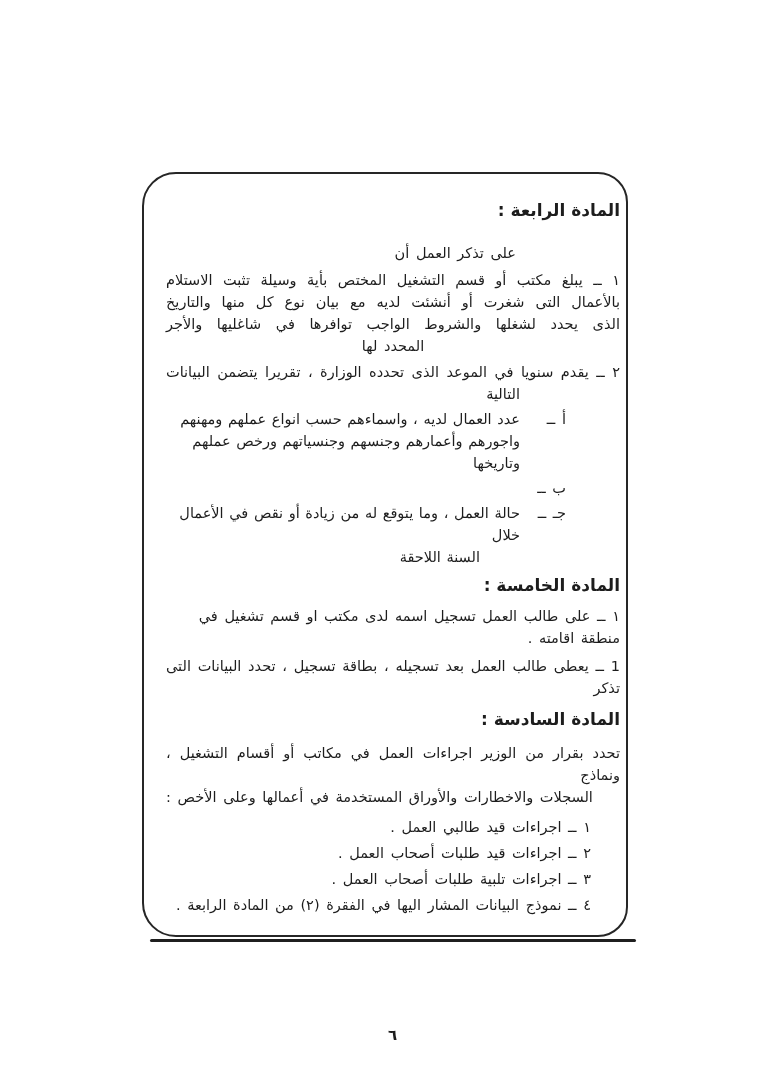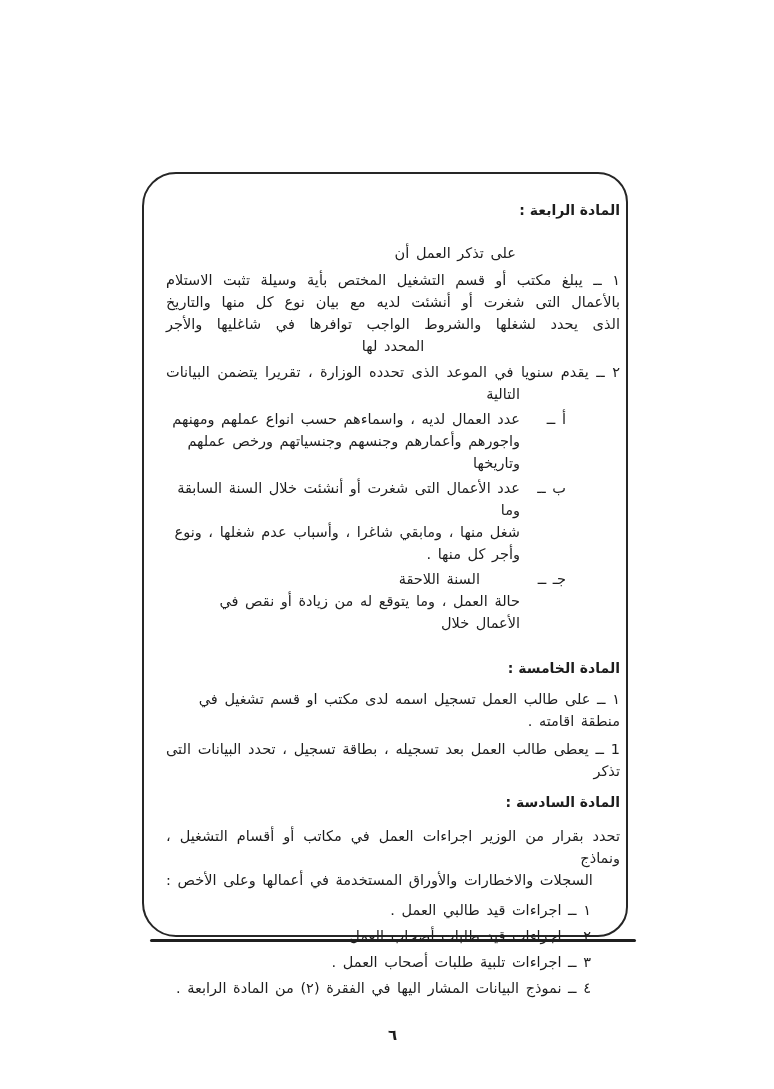--- a/index.html
+++ b/index.html
@@ -34,21 +34,21 @@
   }
   .content{
     position:absolute;
     top:0;left:0;right:0;
     padding:24px 6px 0 22px;
     direction:rtl;
     text-align:right;
   }
   .h{
     font-weight:bold;
-    font-size:14px;
+    font-size:17px;
     line-height:24px;
     margin:0;
   }
   .body{
     font-size:14.5px;
     line-height:22px;
     word-spacing:2px;
   }
   .lead{margin:20px 104px 0 0;}
   .line{display:block;}
@@ -58,28 +58,28 @@
   .ll{text-align:right;text-align-last:left;}
   .ind100{margin-right:100px;}
   .ind119{margin-right:119px;}
   .ind40{margin-right:40px;}
   .mt0{margin-top:0;}
   .mt3{margin-top:4px;}
   .mt4{margin-top:4px;}
   .mt5{margin-top:5px;}
   .mt6{margin-top:6px;}
   .mt8{margin-top:8px;}
-  .mt9{margin-top:22px;}
+  .mt9{margin-top:5px;}
   .mt11{margin-top:11px;}
   .sub{
     display:flex;
     margin:3px 54px 0 6px;
   }
   .sub .mk{flex:none;width:46px;}
-  .sub .tx{flex:1;min-width:0;}
+  .sub .tx{flex:1;min-width:0;font-family:Liberation Serif, serif;}
   .items6{margin-right:29px;}
   .pagenum{
     position:absolute;
     top:1026px;left:388px;
     font-size:15px;
     font-weight:bold;
   }
 </style>
 </head>
 <body>
@@ -107,32 +107,27 @@
         <span class="mk">أ ــ</span>
         <span class="tx">
           <span class="line rl">عدد العمال لديه ، واسماءهم حسب انواع عملهم ومهنهم</span>
           <span class="line rl">واجورهم وأعمارهم وجنسهم وجنسياتهم ورخص عملهم</span>
           <span class="line rl">وتاريخها</span>
         </span>
       </div>
 
       <div class="body sub">
         <span class="mk">ب ــ</span>
-        <span class="tx">
-          <span class="line rl">عدد الأعمال التى شغرت أو أنشئت خلال السنة السابقة وما</span>
-          <span class="line rl">شغل منها ، ومابقي شاغرا ، وأسباب عدم شغلها ، ونوع</span>
-          <span class="line rl">وأجر كل منها .</span>
-        </span>
       </div>
 
       <div class="body sub">
         <span class="mk">جـ ــ</span>
         <span class="tx">
+          <span class="line rl">حالة العمل ، وما يتوقع له من زيادة أو نقص في الأعمال خلال</span>
           <span class="line rl ind40">السنة اللاحقة</span>
-          <span class="line rl">حالة العمل ، وما يتوقع له من زيادة أو نقص في الأعمال خلال</span>
         </span>
       </div>
 
       <h2 class="h mt9">المادة الخامسة :</h2>
 
       <div class="body mt8">
         <span class="line rl">١ ــ على طالب العمل تسجيل اسمه لدى مكتب او قسم تشغيل في منطقة اقامته .</span>
       </div>
 
       <div class="body mt6">

